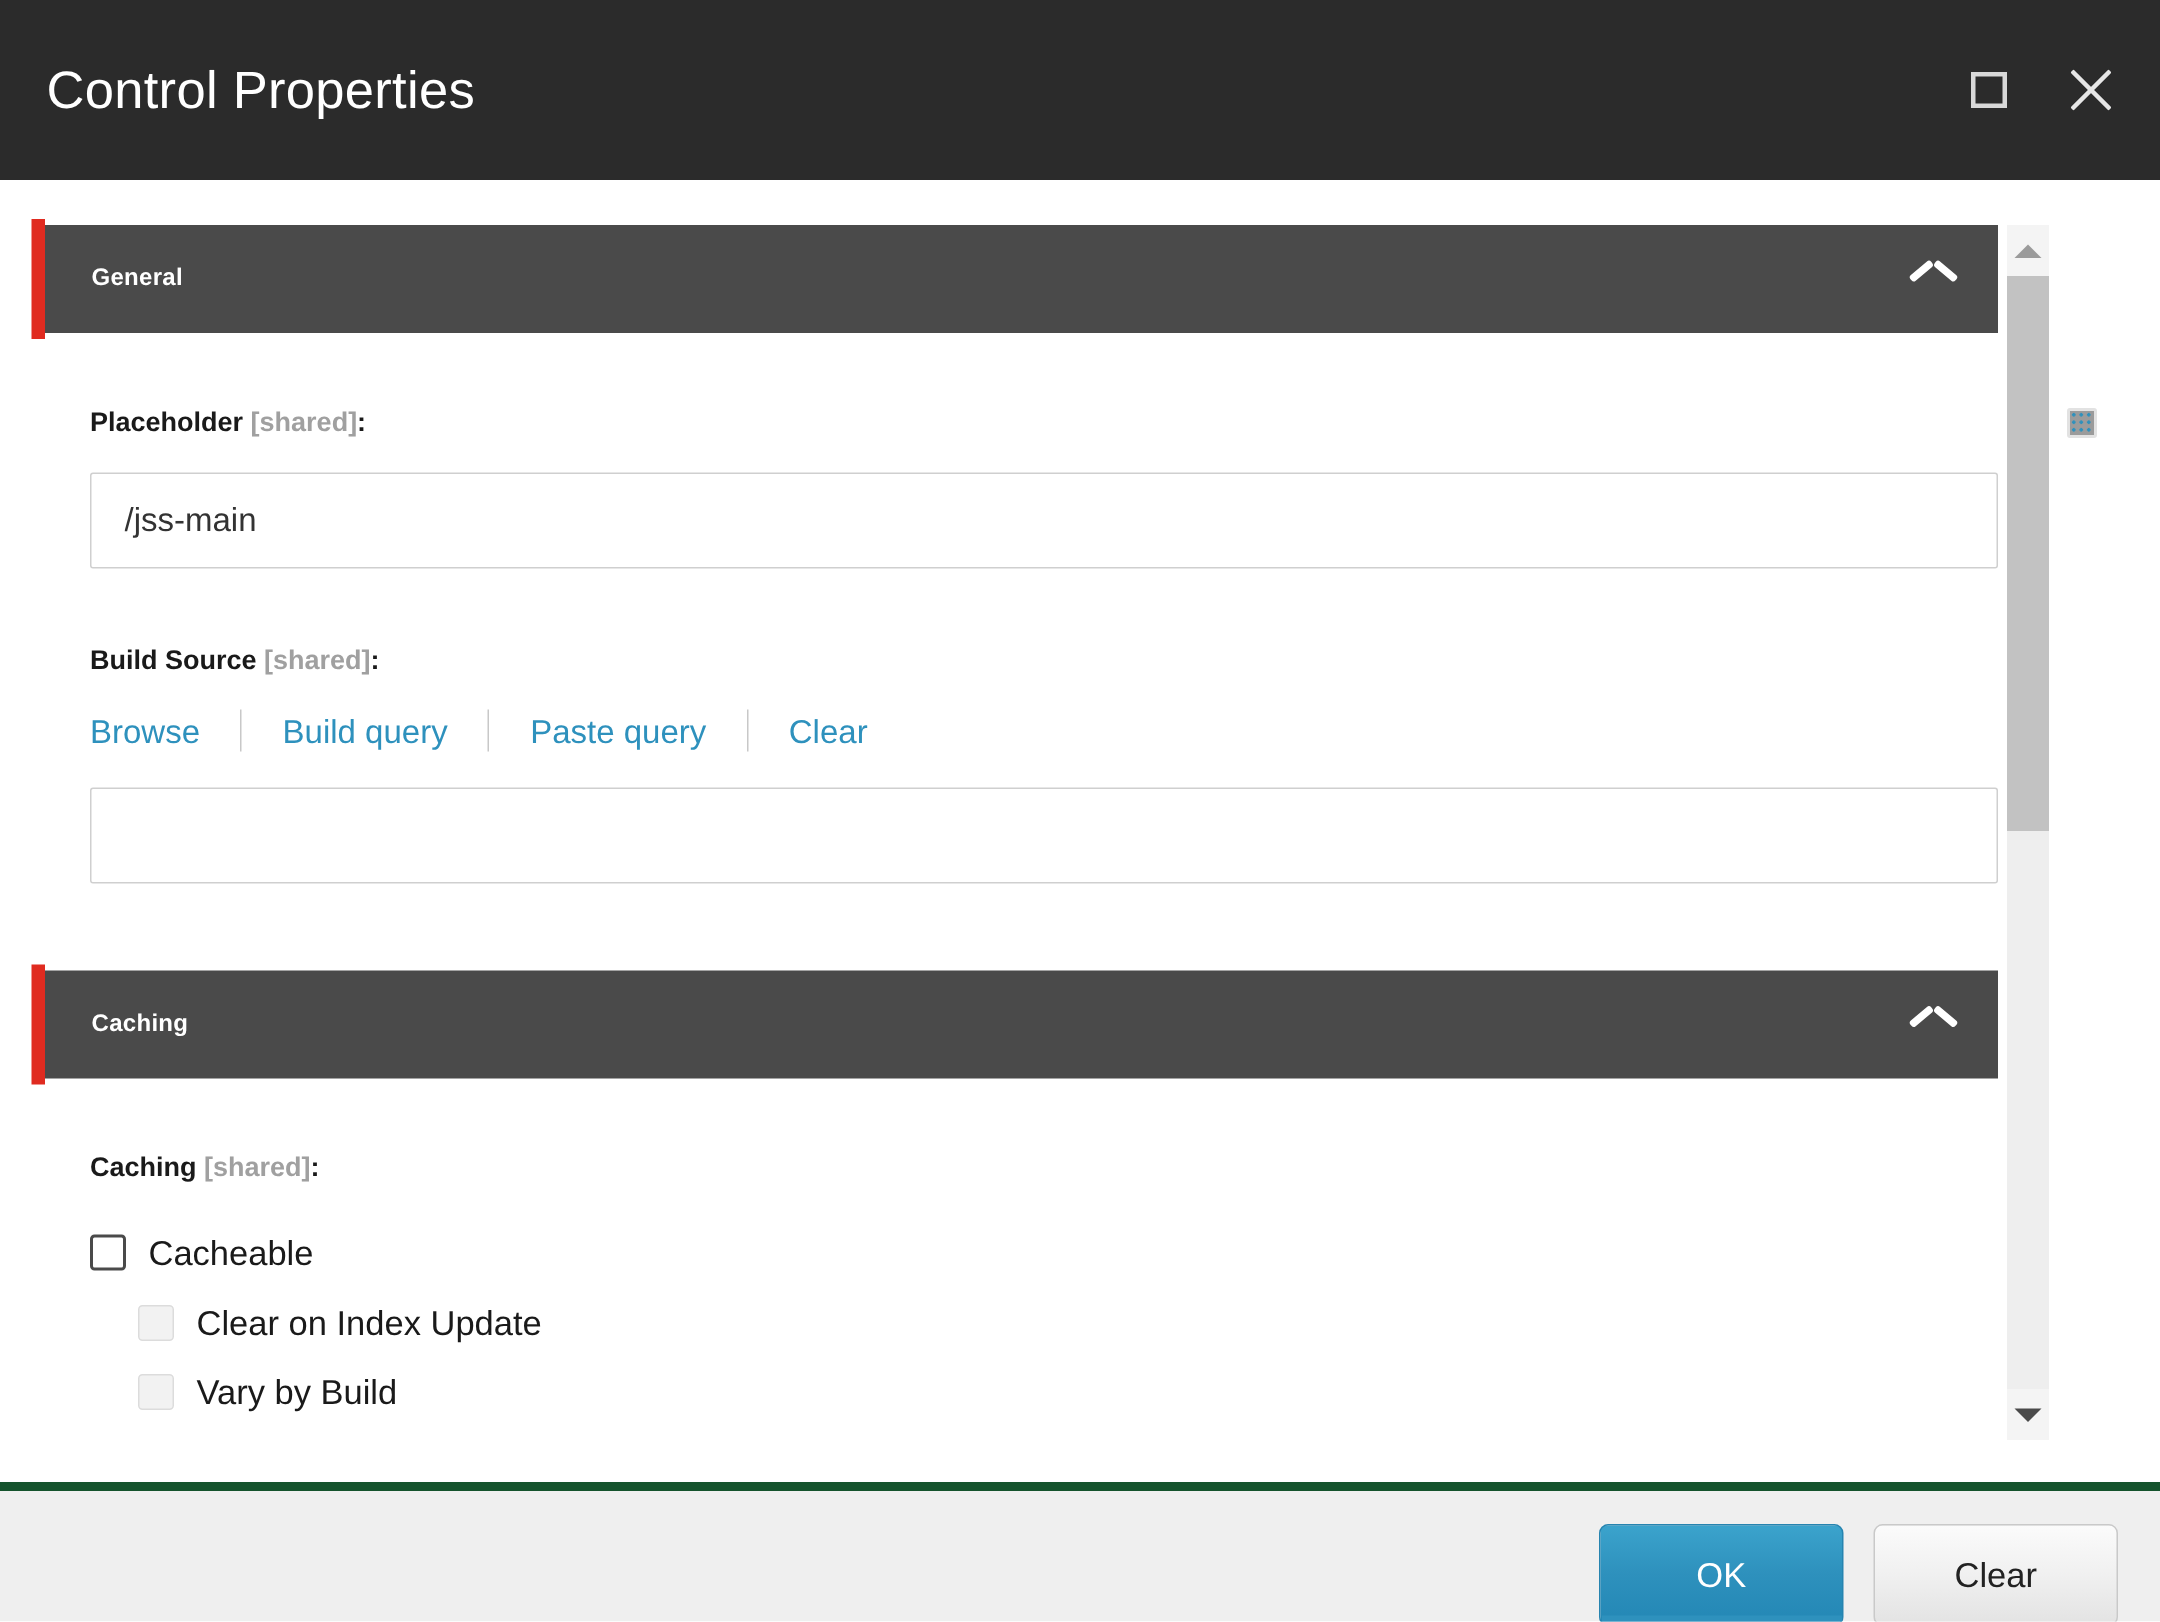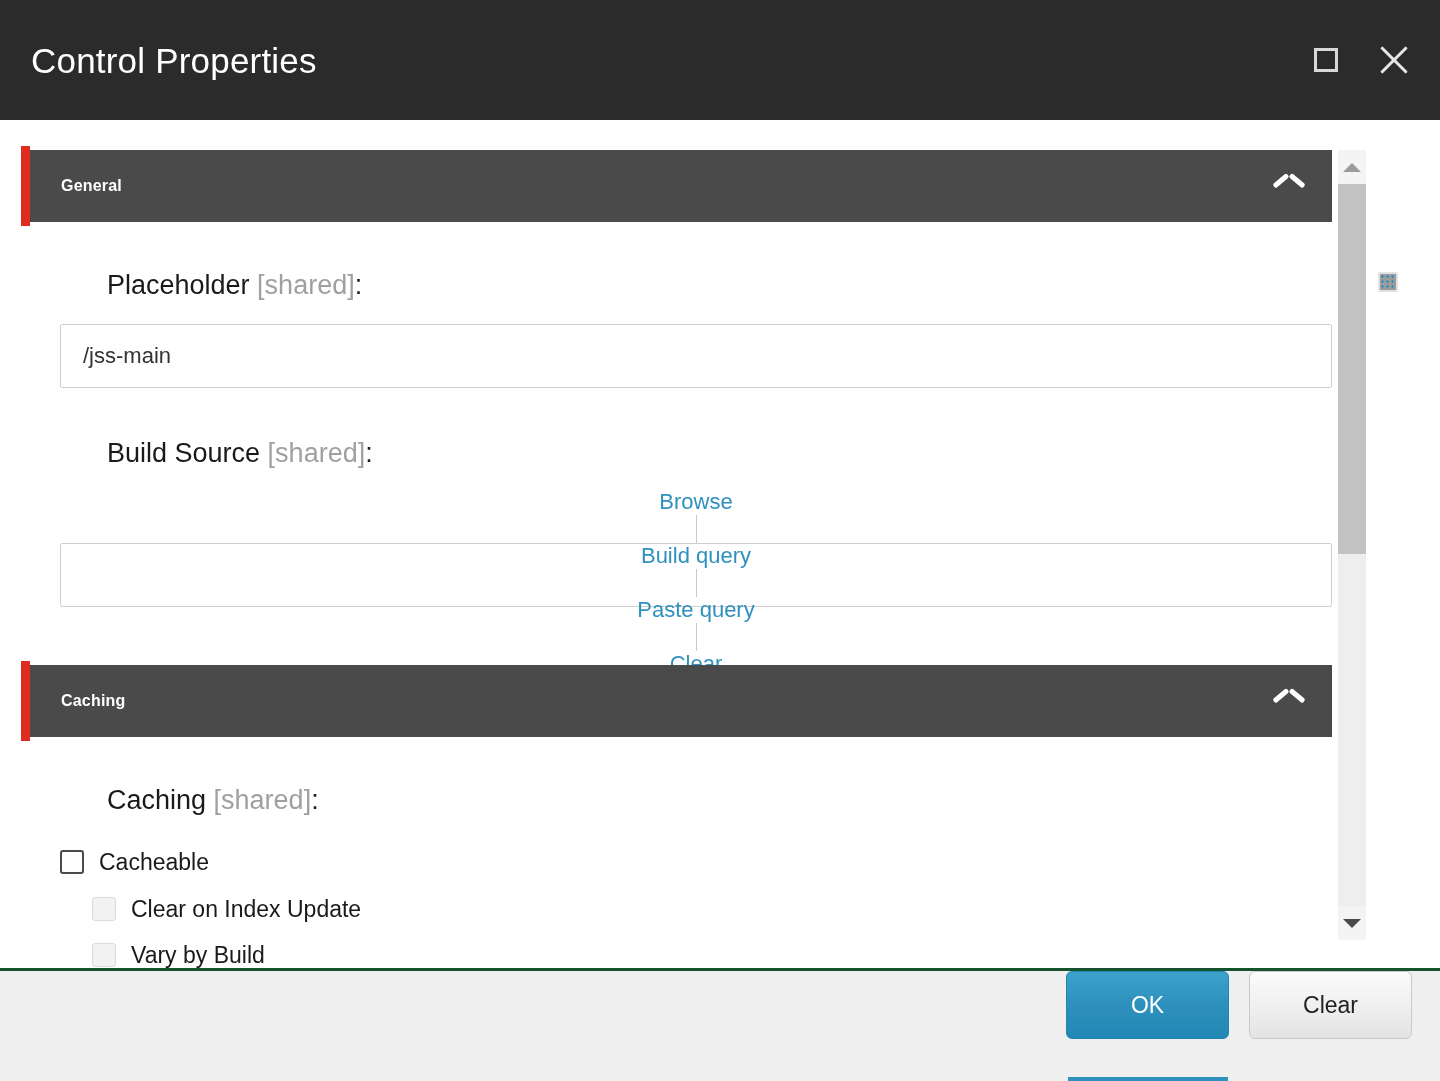--- a/index.html
+++ b/index.html
@@ -155,25 +155,24 @@
   .chevron::after  { right: 0; transform: rotate(40deg);  transform-origin: right center; }
 
   
   .section-body {
     padding: 0 108px 0 60px;
   }
   .field {
     padding-top: 0;
   }
   .field-label {
-    font-size: 27px;
+    font-size: 18px;
     color: #1a1a1a;
-    font-weight: 400;
+    font-weight: 700;
     line-height: 1;
-    margin-left: 47px;
   }
   .field-label .shared {
     color: #a0a0a0;
   }
   .text-input {
     display: block;
     box-sizing: border-box;
     width: 100%;
     height: 64px;
     border: 1px solid #cfcfcf;
@@ -182,23 +181,22 @@
     font-family: "Liberation Sans", sans-serif;
     font-size: 22px;
     color: #333333;
     padding: 0 22px;
     outline: none;
   }
   .text-input::placeholder { color: #b6b6b6; }
 
   .link-row {
     display: flex;
-    align-items: center;
+    align-items: flex-end;
     height: 30px;
-    flex-direction: column;
   }
   .link {
     color: #2e91bd;
     font-size: 22px;
     text-decoration: none;
     cursor: pointer;
     white-space: nowrap;
   }
   .link-sep {
     width: 1px;
@@ -285,27 +283,28 @@
     border-radius: 2px;
     background:
       radial-gradient(circle, #2e91bd 1.2px, transparent 1.3px) 0 0 / 5px 5px,
       #9b9b9b;
     box-sizing: border-box;
   }
 
   
   .footer {
     flex: 0 0 auto;
-    height: 113px;
+    height: 93px;
     background: #efefef;
-    border-top: 3px solid #14532d;
+    border-top: 6px solid #14532d;
     position: relative;
     display: flex;
     align-items: flex-start;
     justify-content: flex-end;
+    padding-top: 22px;
     padding-right: 28px;
     gap: 20px;
     box-sizing: border-box;
   }
   .btn {
     box-sizing: border-box;
     height: 68px;
     min-width: 163px;
     border-radius: 6px;
     font-family: "Liberation Sans", sans-serif;

